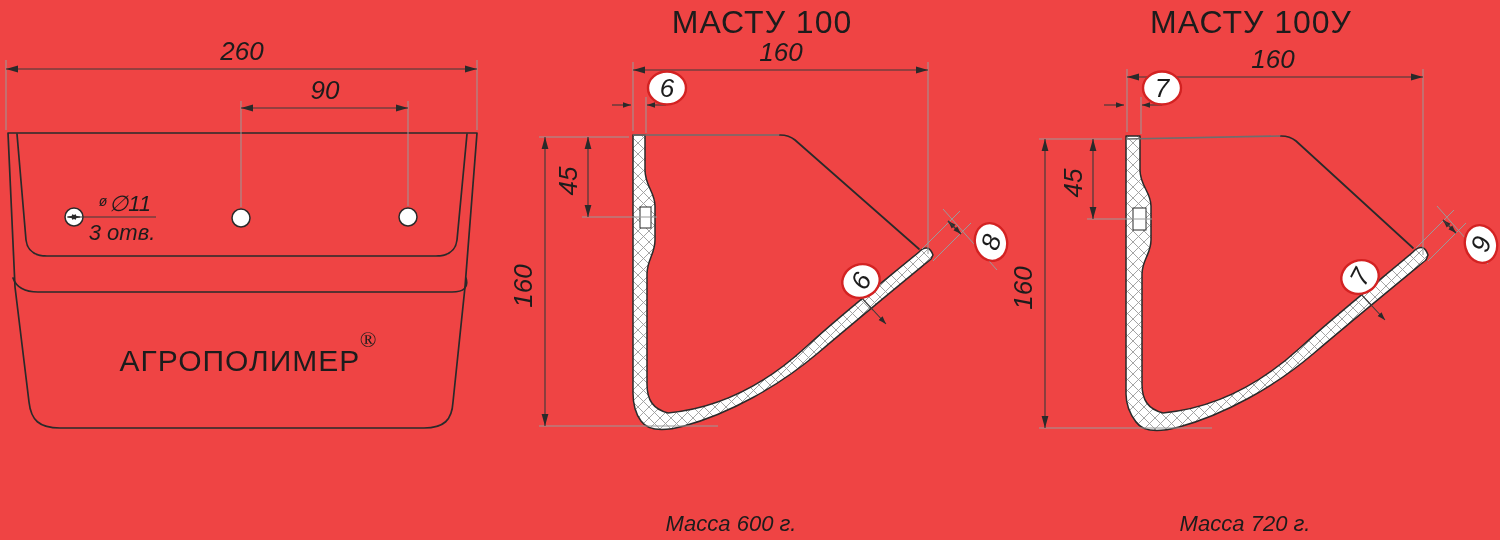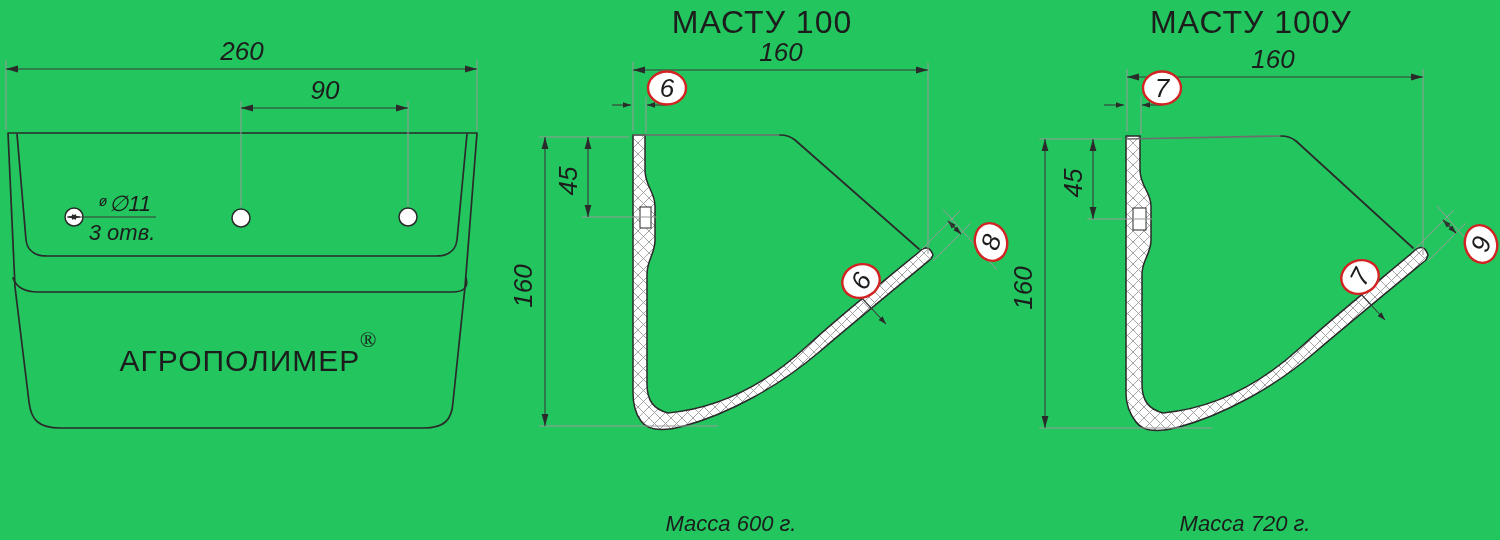--- a/index.html
+++ b/index.html
@@ -1,21 +1,21 @@
 <!DOCTYPE html>
 <html style="--line: #2a2a2a; --thin-line: #9a9a9a; --callout: #d32222;"><head>
 <meta charset="utf-8">
 <style>
   :root{
     --line:#2a2a2a;
     --thin-line:#9a9a9a;
     --callout:#d32222;
   }
   html,body{margin:0;padding:0;background:#fff;}
-  #stage{position:relative;width:1500px;height:540px;background:#22c55e;overflow:hidden;}
+  #stage{position:relative;width:1500px;height:540px;background:#ef4444;overflow:hidden;}
   svg{position:absolute;left:0;top:0;}
   .ol{fill:none;stroke:var(--line);stroke-width:1.7;stroke-linejoin:round;stroke-linecap:round;}
   .olmed{fill:none;stroke:#6e6e6e;stroke-width:1.6;stroke-linejoin:round;}
   .wall{fill:url(#hatch);stroke:var(--line);stroke-width:1.5;stroke-linejoin:round;}
   .holecs{fill:#ffffff;stroke:var(--line);stroke-width:1;}
   .dim{fill:none;stroke:#3a3a3a;stroke-width:1.1;}
   .thin{fill:none;stroke:var(--thin-line);stroke-width:1;}
   .red{fill:#ffffff;stroke:var(--callout);stroke-width:2.4;}
   text{fill:#1c1c1c;font-family:"Liberation Sans",sans-serif;}
   .dimtxt{font-style:italic;font-size:26px;text-anchor:middle;}

